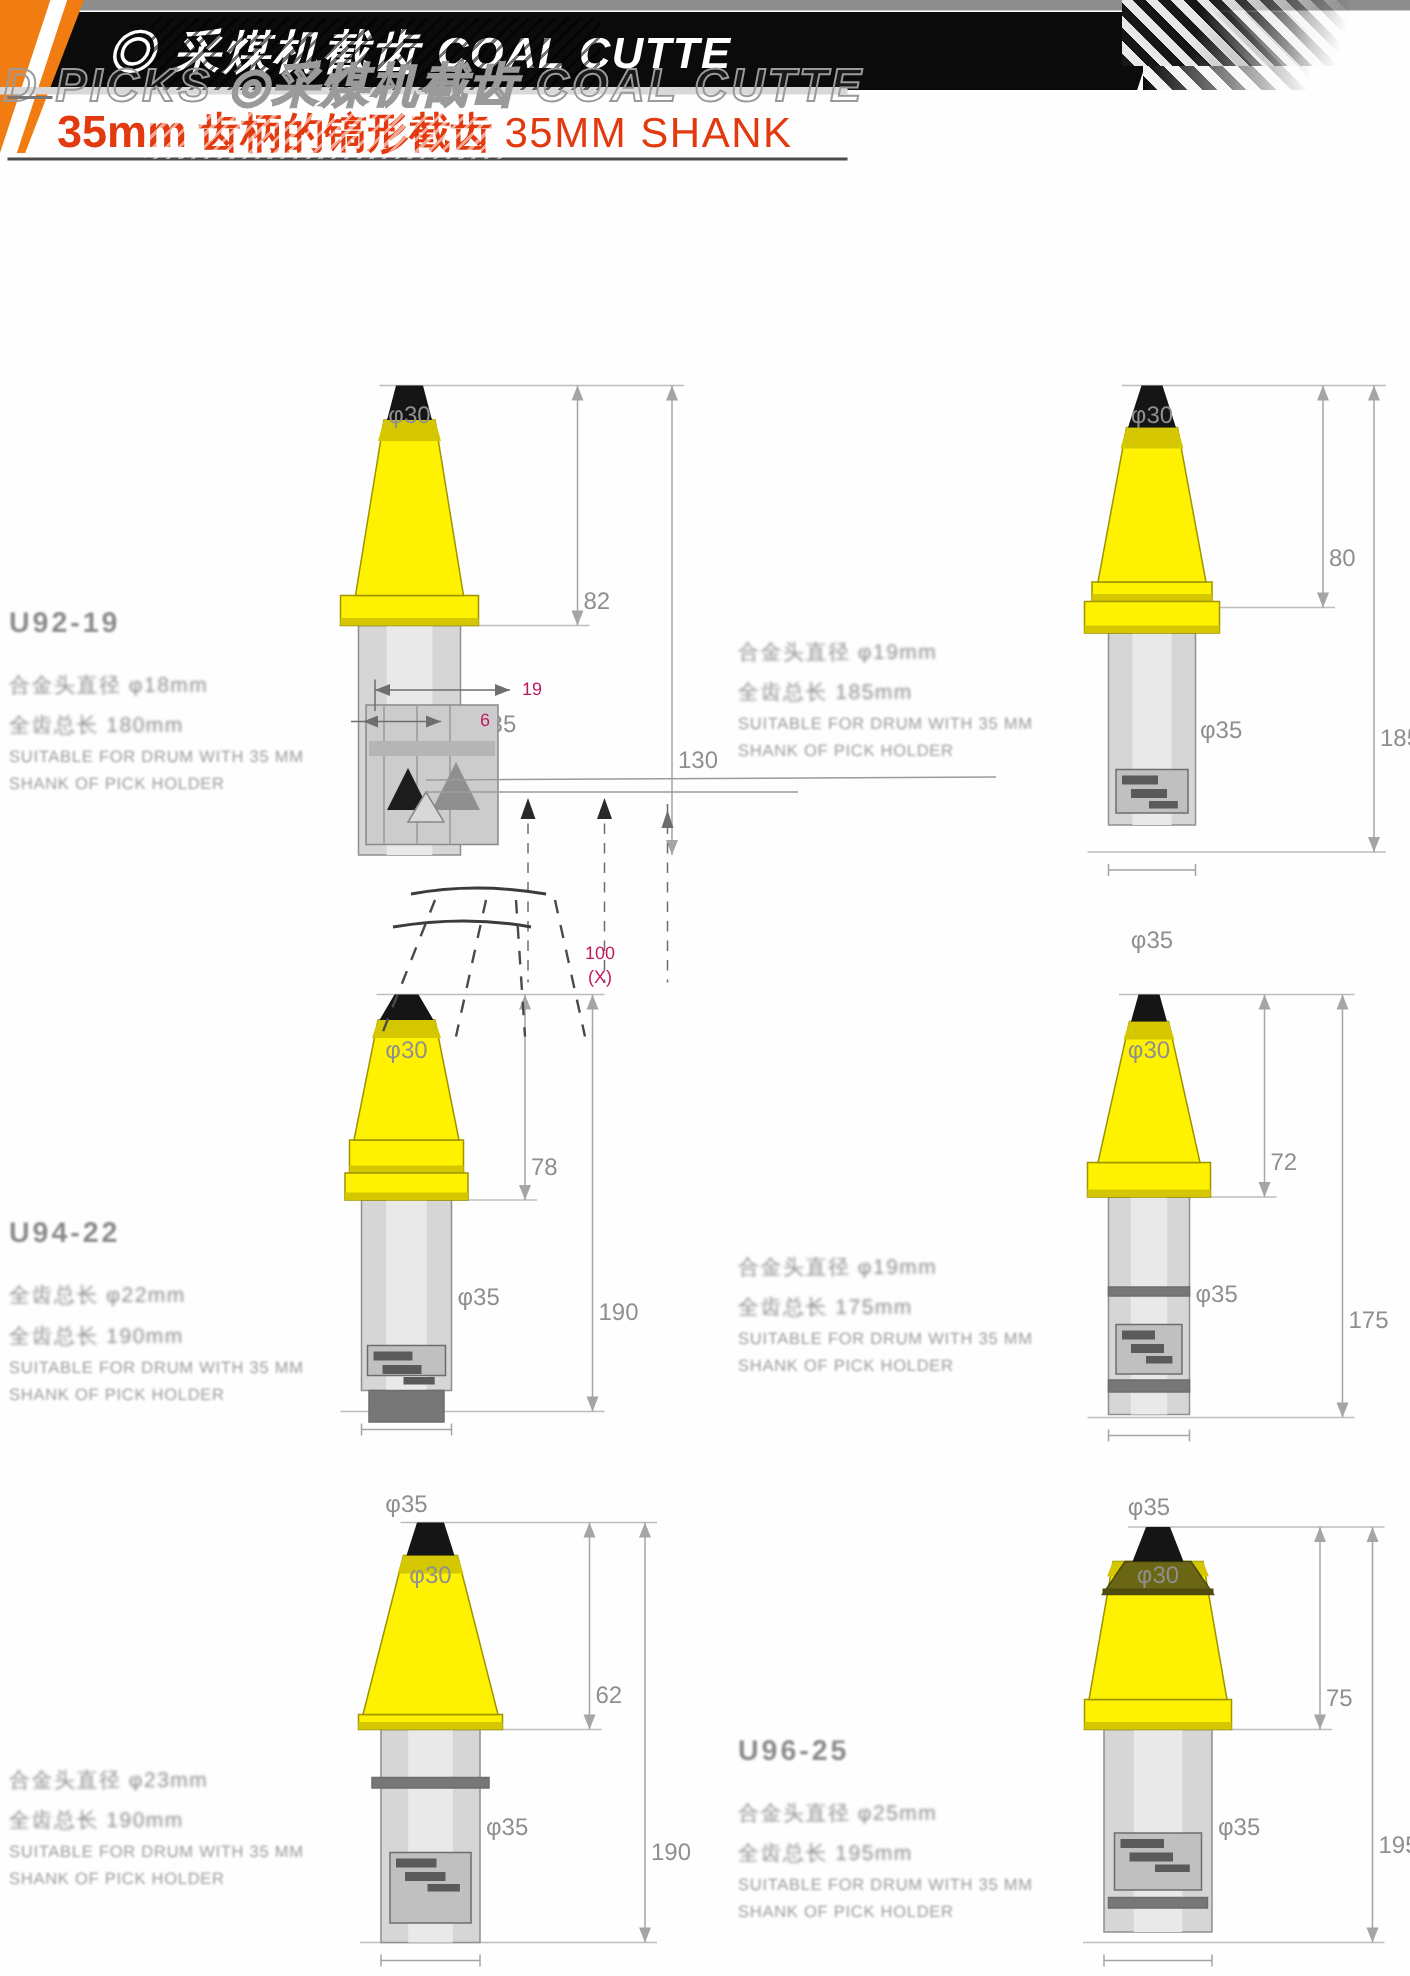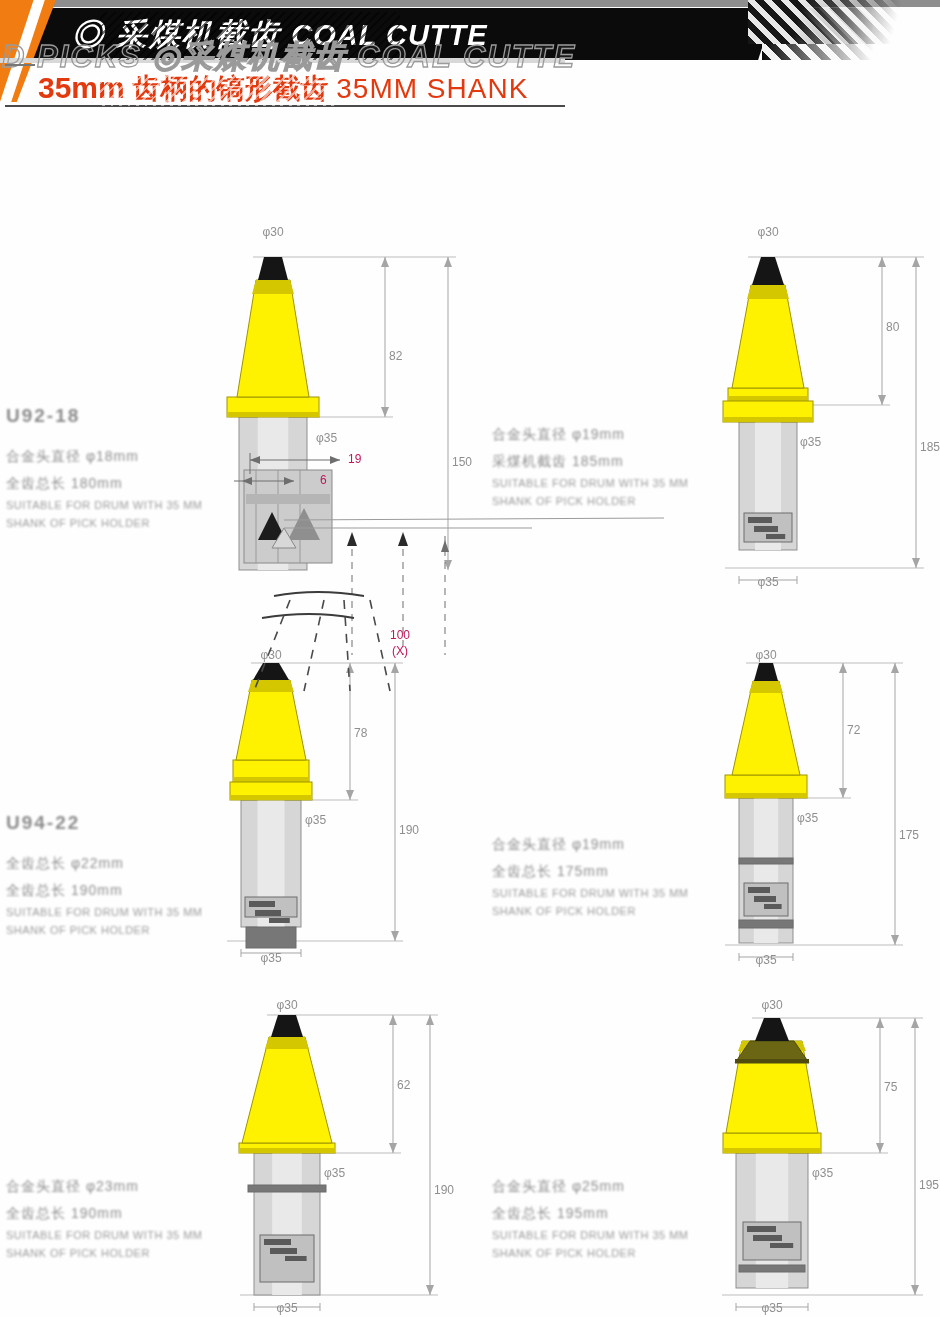--- a/index.html
+++ b/index.html
@@ -38,22 +38,22 @@
   #subtitle-rule2{left:5px;top:64px;width:30px;height:2px;background:#777;z-index:6;}
   
   .spec{width:230px;}
   .spec .code{font-size:19px;font-weight:bold;color:#8b8b8b;letter-spacing:2px;filter:blur(.8px);}
   .spec .line{font-size:14px;color:#8f8f8f;margin-top:9px;filter:blur(.9px);letter-spacing:1px;}
   .spec .note{font-size:11px;color:#9d9d9d;margin-top:6px;filter:blur(.8px);letter-spacing:.5px;}
   .spec .gap{height:12px;}
   
   .fig{position:absolute;}
   .fig svg{position:absolute;left:0;top:0;}
-  .dim-label{position:absolute;font-size:12px;color:#8f8f8f;filter:blur(.5px);white-space:nowrap;
-     transform:translateX(-50%);}
+  .dim-label{position:absolute;font-size:16px;color:#8f8f8f;filter:blur(.5px);white-space:nowrap;
+     transform:translateX(-50%);margin-top:44px;}
   .dim-label.side{transform:none;}
   #inset-19,#inset-6,#inset-100,#inset-x{position:absolute;font-size:12px;color:#be185d;filter:blur(.4px);}
 </style>
 </head>
 <body>
 
 <div class="abs" id="topstrip"></div>
 <div class="abs" id="banner"></div>
 <div class="abs" id="banner-fade"></div>
 <div class="abs" id="tr-patch"></div>
@@ -70,31 +70,31 @@
 <div class="abs" id="white-band"></div>
 
 <div class="abs" id="subtitle">
   <span class="mm">35mm</span><span class="cn"> 齿柄的镐形截齿 </span><span class="en">35MM SHANK</span>
 </div>
 <div class="abs" id="subtitle-hatch"></div>
 <div class="abs" id="subtitle-rule"></div>
 <div class="abs" id="subtitle-rule2"></div>
 
 <div class="abs spec" style="left:6px;top:405px">
-  <div class="code">U92-18</div>
+  <div class="code">U92-19</div>
     <div class="gap"></div>
   <div class="line">合金头直径 φ18mm</div>
   <div class="line">全齿总长 180mm</div>
   <div class="note">SUITABLE FOR DRUM WITH 35 MM</div>
   <div class="note">SHANK OF PICK HOLDER</div>
 </div>
 <div class="abs spec" style="left:492px;top:405px">
     <div class="gap"></div>
   <div class="line">合金头直径 φ19mm</div>
-  <div class="line">采煤机截齿 185mm</div>
+  <div class="line">全齿总长 185mm</div>
   <div class="note">SUITABLE FOR DRUM WITH 35 MM</div>
   <div class="note">SHANK OF PICK HOLDER</div>
 </div>
 <div class="abs spec" style="left:6px;top:812px">
   <div class="code">U94-22</div>
     <div class="gap"></div>
   <div class="line">全齿总长 φ22mm</div>
   <div class="line">全齿总长 190mm</div>
   <div class="note">SUITABLE FOR DRUM WITH 35 MM</div>
   <div class="note">SHANK OF PICK HOLDER</div>
@@ -107,20 +107,21 @@
   <div class="note">SHANK OF PICK HOLDER</div>
 </div>
 <div class="abs spec" style="left:6px;top:1157px">
     <div class="gap"></div>
   <div class="line">合金头直径 φ23mm</div>
   <div class="line">全齿总长 190mm</div>
   <div class="note">SUITABLE FOR DRUM WITH 35 MM</div>
   <div class="note">SHANK OF PICK HOLDER</div>
 </div>
 <div class="abs spec" style="left:492px;top:1157px">
+  <div class="code">U96-25</div>
     <div class="gap"></div>
   <div class="line">合金头直径 φ25mm</div>
   <div class="line">全齿总长 195mm</div>
   <div class="note">SUITABLE FOR DRUM WITH 35 MM</div>
   <div class="note">SHANK OF PICK HOLDER</div>
 </div>
 
 <div class="fig" id="fig0" style="left: 170px; top: 225px; width: 300px; height: 372px;">
     <svg width="300" height="372" viewBox="0 0 300 372">
       <line x1="83" y1="32" x2="286" y2="32" stroke="#bdbdbd"></line>
@@ -134,21 +135,21 @@
       <rect x="69" y="192" width="68" height="153" fill="#d6d6d6" stroke="#8f8f8f"></rect>
       <rect x="87.7" y="192" width="30.6" height="153" fill="#e9e9e9"></rect>
       <rect x="57" y="172" width="92" height="20" fill="#fff200" stroke="#9d9400"></rect>
       <rect x="57" y="187" width="92" height="5" fill="#d4c700"></rect>
       <polygon points="86,55 120,55 139,172 67,172" fill="#fff200" stroke="#9d9400"></polygon>
       <polygon points="86,55 120,55 124,69 82,69" fill="#d4c700"></polygon>
       <polygon points="94,32 112,32 118,55 88,55" fill="#151515"></polygon>
     </svg>
     <span class="dim-label" style="left: 103px; top: 0px;">φ30</span>
     <span class="dim-label side" style="left: 219px; top: 124px;">82</span>
-    <span class="dim-label side" style="left: 282px; top: 230px;">150</span>
+    <span class="dim-label side" style="left: 282px; top: 230px;">130</span>
     <span class="dim-label side" style="left: 146px; top: 206px;">φ35</span>
   </div>
 <div class="fig" id="fig1" style="left: 660px; top: 225px; width: 280px; height: 372px;">
     <svg width="280" height="372" viewBox="0 0 280 372">
       <line x1="88" y1="32" x2="264" y2="32" stroke="#bdbdbd"></line>
       <line x1="137" y1="180" x2="230" y2="180" stroke="#bdbdbd"></line>
       <line x1="65" y1="343" x2="264" y2="343" stroke="#bdbdbd"></line>
       <line x1="222" y1="32" x2="222" y2="180" stroke="#a5a5a5"></line>
       <polygon points="222,32 218,42 226,42" fill="#a5a5a5"></polygon>
       <polygon points="222,180 218,170 226,170" fill="#a5a5a5"></polygon>

